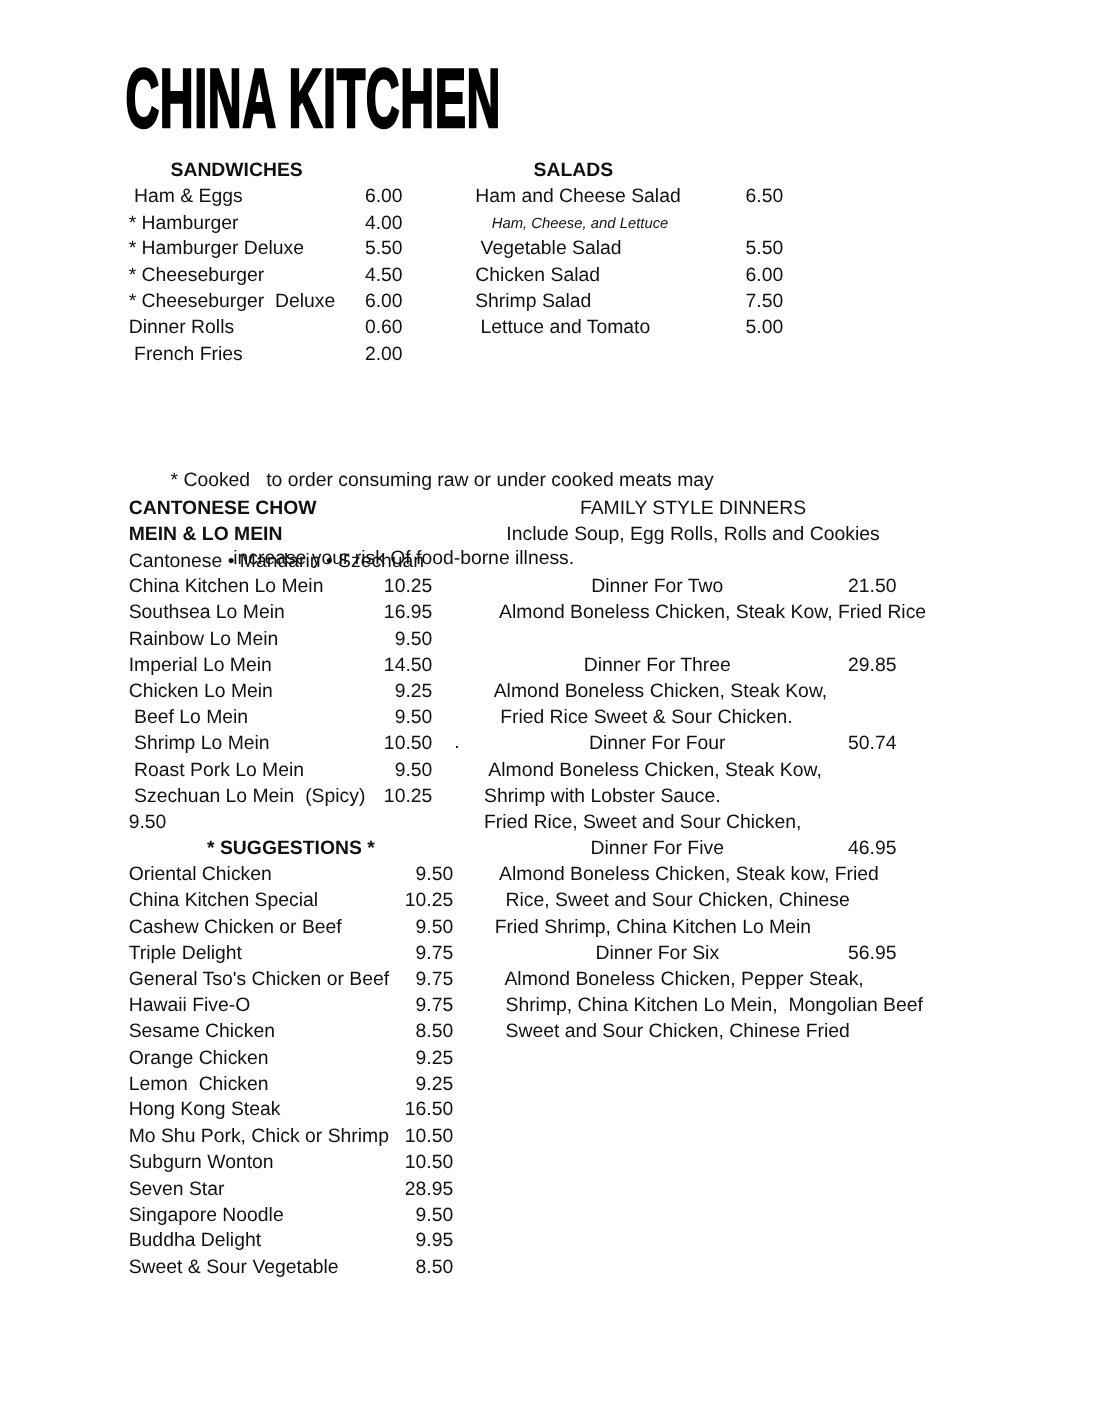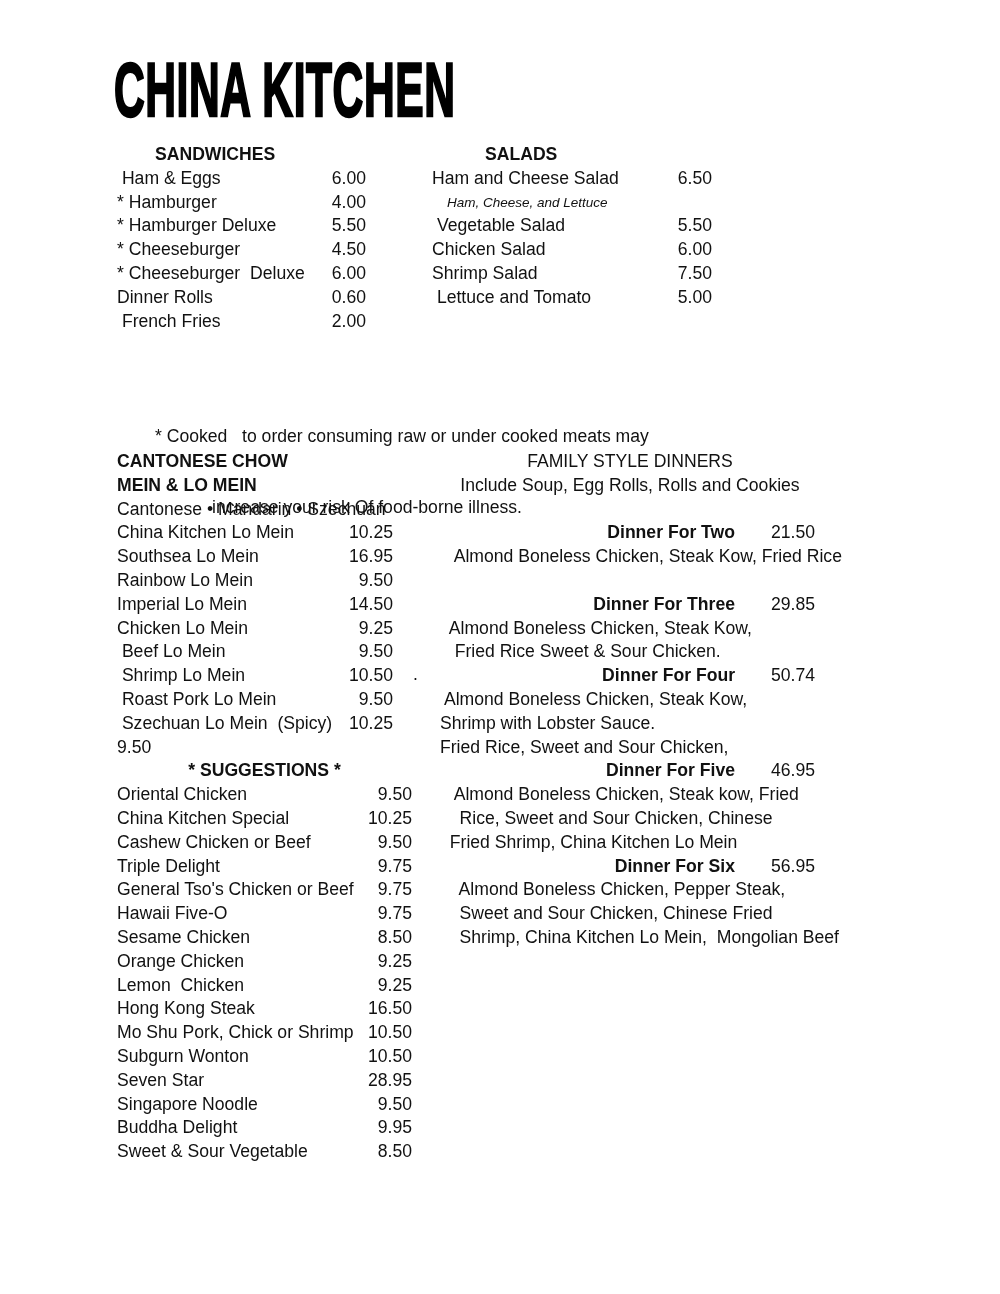--- a/index.html
+++ b/index.html
@@ -49,21 +49,21 @@
   .lomein .row { width:276px; }
   .sugg-head { width:295px; text-align:center; font-weight:bold; line-height:23.8px; font-size:17.6px; }
   .sugg .row { width:295px; }
 
   
   .bottom-right { left:430px; top:450px; width:455px; }
   .br-head { width:400px; text-align:center; font-weight:normal; line-height:23.8px; font-size:17.6px; }
   .br-sub  { width:400px; text-align:center; line-height:23.8px; font-size:17.6px; }
   .sp { height:23.8px; }
   .drow { display:flex; width:385px; line-height:23.8px; font-size:17.6px; }
-  .dn { flex:1; text-align:right; padding-left:30px; font-weight:bold; white-space:pre; }
+  .dn { flex:1; text-align:center; padding-left:30px; font-weight:normal; white-space:pre; }
   .dp { width:80px; text-align:right; white-space:pre; }
   .dline { line-height:23.8px; font-size:17.6px; white-space:pre; padding-left:10px; }
 
   .dot { left:413px; top:663px; font-size:17.6px; line-height:23.8px; }
 </style>
 </head>
 <body>
 
 <div class="abs title">CHINA KITCHEN</div>
 
@@ -287,16 +287,16 @@
     <div class="dline">    Rice, Sweet and Sour Chicken, Chinese</div>
     <div class="dline">  Fried Shrimp, China Kitchen Lo Mein</div>
   </div>
 
   <div class="dinner">
     <div class="drow">
         <span class="dn">Dinner For Six</span>
         <span class="dp">56.95</span>
       </div>
     <div class="dline">    Almond Boneless Chicken, Pepper Steak,</div>
+    <div class="dline">    Shrimp, China Kitchen Lo Mein,  Mongolian Beef</div>
     <div class="dline">    Sweet and Sour Chicken, Chinese Fried</div>
-    <div class="dline">    Shrimp, China Kitchen Lo Mein,  Mongolian Beef</div>
   </div>
 </div>
 
 </body></html>

